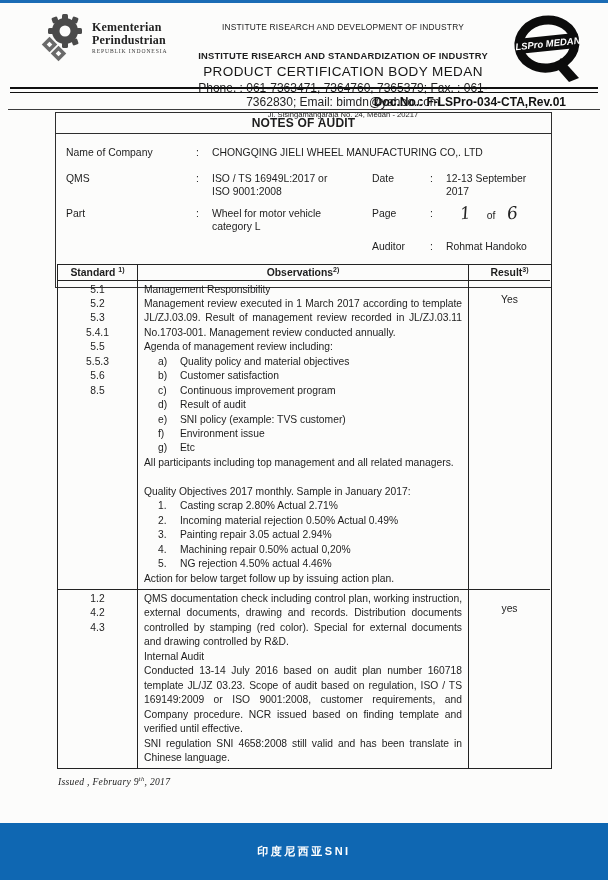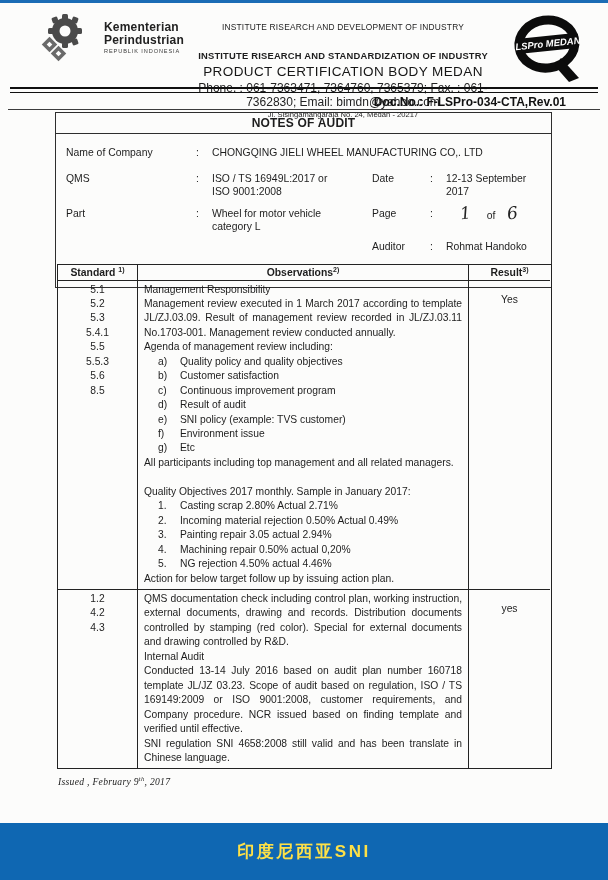--- a/index.html
+++ b/index.html
@@ -6,21 +6,21 @@
   html,body { background:#ffffff; }
   .page {
     position:relative; width:608px; height:880px; overflow:hidden;
     background:#fcfcfb; font-family:"Liberation Sans", sans-serif; color:#1d1d1d;
   }
   
   .top-line { position:absolute; top:0; left:0; right:0; height:3px; }
 
   
   .letterhead { position:absolute; top:12px; left:38px; right:20px; display:flex; align-items:flex-start; }
-  .ministry { display:flex; gap:20px; width:142px; flex:0 0 auto; }
+  .ministry { display:flex; gap:8px; width:142px; flex:0 0 auto;font-family:Liberation Serif, serif; }
   .ministry svg { flex:0 0 auto; }
   .ministry-text { padding-top:9px; }
   .ministry-line { font-weight:bold; font-size:12px; line-height:12.5px; letter-spacing:0.2px; color:#222; }
   .ministry-sub { font-size:5.6px; letter-spacing:0.9px; color:#3a3a3a; margin-top:1.5px; }
   .lh-center { flex:1; text-align:center; padding-top:10px; }
   .inst1 { font-weight:normal; font-size:8.4px; letter-spacing:0.2px; }
   .inst2 { font-weight:bold; font-size:9.4px; letter-spacing:0.2px; margin-top:18px; }
   .body-name { font-size:13.5px; letter-spacing:0.4px; margin-top:3px; color:#161616; }
   .contact { font-size:12px; margin-top:2px; color:#232323; }
   .address { font-size:7.6px; margin-top:1px; color:#232323; }
@@ -68,21 +68,21 @@
   .li-text { flex:1; }
   .spacer { height:14.45px; }
   sup { font-size:7px; vertical-align:super; line-height:0; }
 
   .issued { position:absolute; top:776px; left:58px; font-family:"Liberation Serif", serif;
     font-style:italic; font-size:9.6px; color:#222; letter-spacing:0.3px; }
   .issued sup { font-size:6.5px; }
 
   .banner { position:absolute; left:0; right:0; bottom:0; height:57px;
     display:flex; align-items:center; justify-content:center;
-    color:#fde047; font-weight:bold; font-size:17px; letter-spacing:2.5px; }
+    color:#ffffff; font-weight:bold; font-size:11px; letter-spacing:2.5px; }
 </style>
 </head>
 <body>
 
 <div class="page">
 
   <div class="top-line" style="background: rgb(27, 108, 181);"></div>
 
   <div class="letterhead">
 
@@ -214,21 +214,21 @@
       <div>5.6</div>
       <div>8.5</div>
     </div>
 
     <div class="obs-cell c2">
       <div>Management Responsibility</div>
       <div class="just">Management review executed in 1 March 2017 according to template JL/ZJ.03.09. Result of management review recorded in JL/ZJ.03.11 No.1703-001. Management review conducted annually.</div>
       <div>Agenda of management review including:</div>
       <div class="li">
           <span class="li-label">a)</span>
-          <span class="li-text">Quality policy and quality objectives</span>
+          <span class="li-text">Quality policy and material objectives</span>
         </div>
       <div class="li">
           <span class="li-label">b)</span>
           <span class="li-text">Customer satisfaction</span>
         </div>
       <div class="li">
           <span class="li-label">c)</span>
           <span class="li-text">Continuous improvement program</span>
         </div>
       <div class="li">

